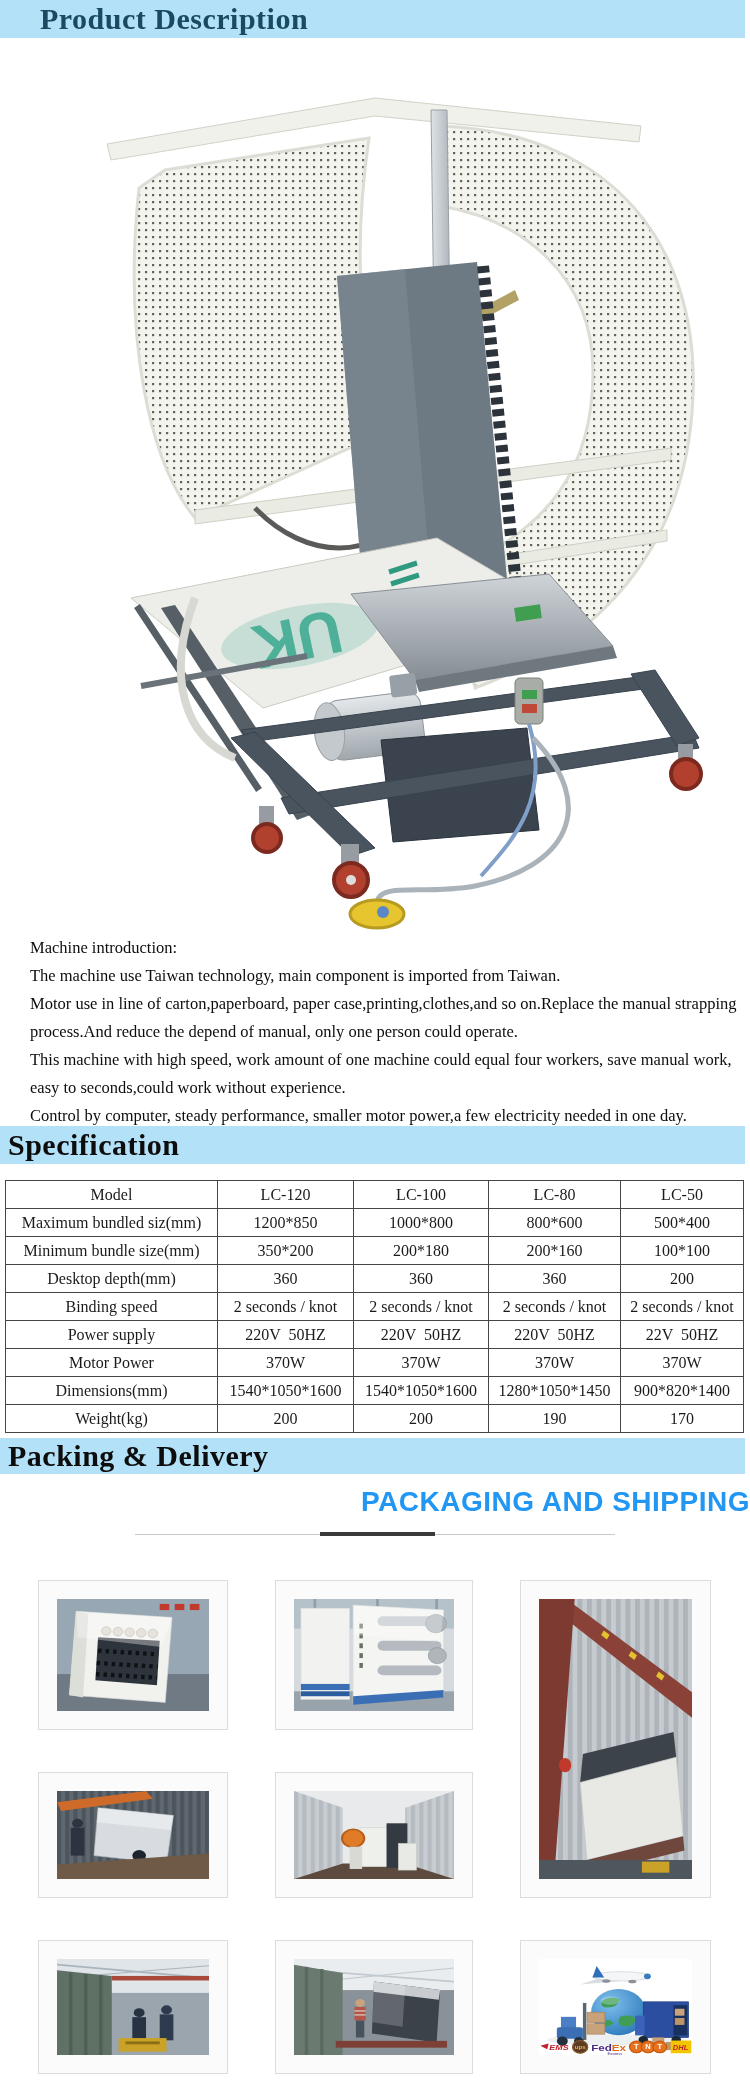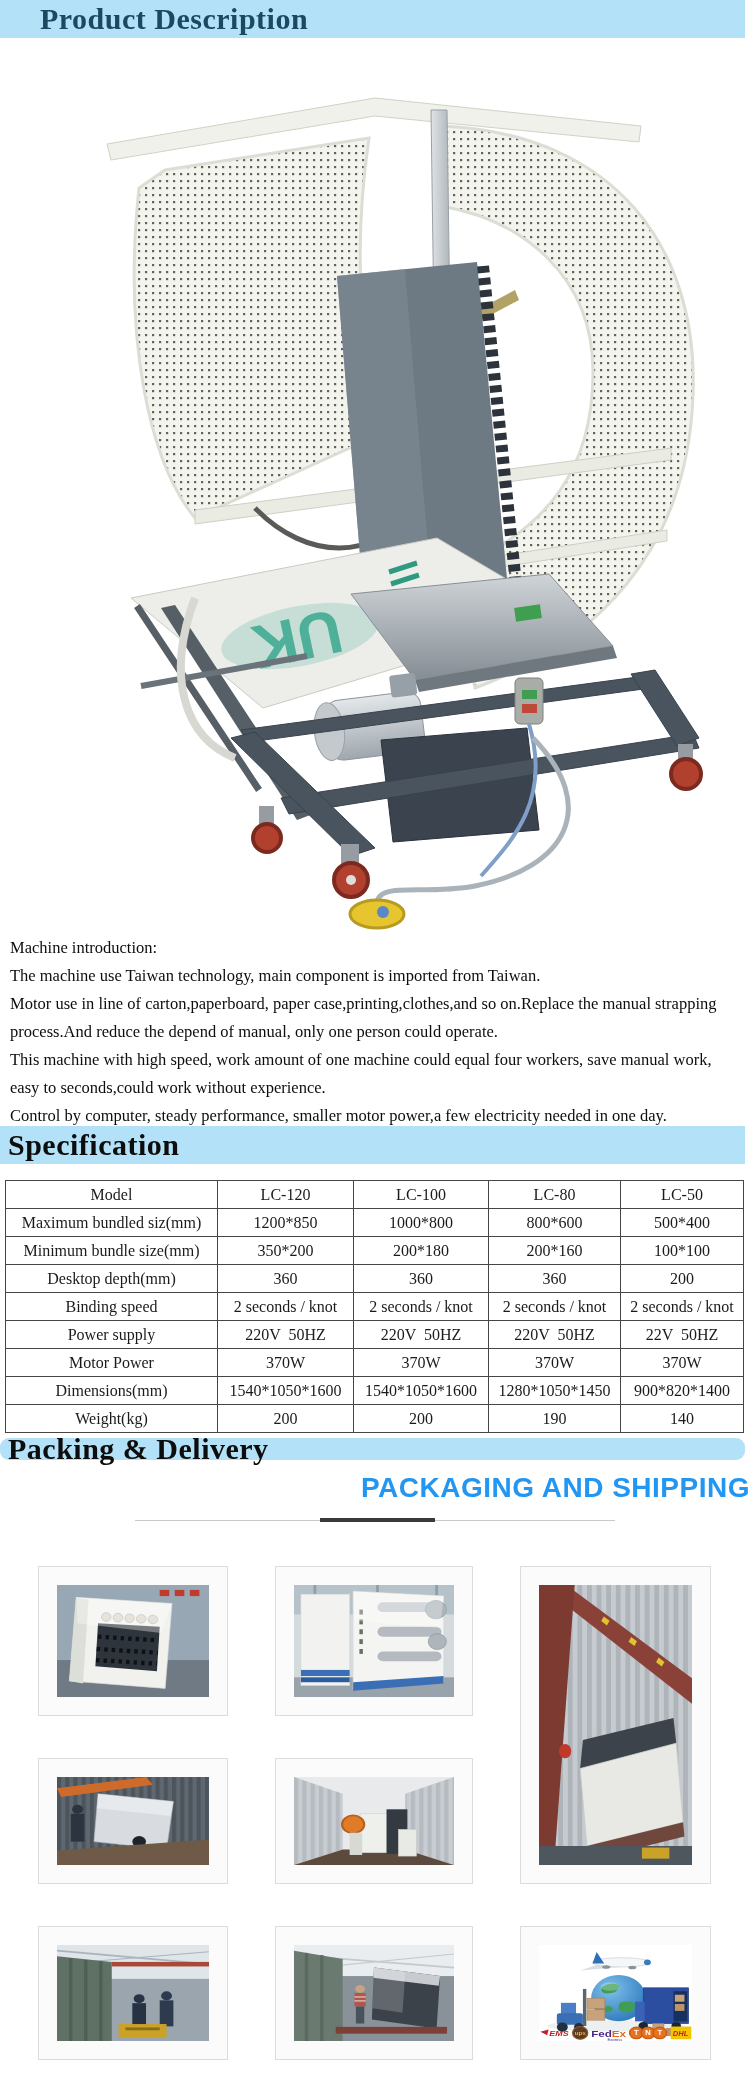--- a/index.html
+++ b/index.html
@@ -5,34 +5,34 @@
   html,body{margin:0;padding:0;background:#ffffff;}
   .page{width:750px;margin:0 auto;background:#ffffff;font-family:"Liberation Serif",serif;color:#111;overflow:hidden;}
   
   .band{width:745px;background:#b3e1f7;height:38px;display:flex;align-items:center;}
   .band .band-title{font-weight:bold;font-size:30px;line-height:38px;padding-left:8px;letter-spacing:0.5px;}
   .band.teal .band-title{color:#1a4a63;padding-left:40px;}
   .band.black .band-title{color:#0d0d0d;}
   
   .photo-area{height:892px;display:flex;justify-content:center;align-items:flex-start;background:#ffffff;}
   
-  .intro{height:196px;padding:6px 10px 0 10px;box-sizing:border-box;overflow:hidden;}
+  .intro{height:196px;padding:6px 10px 0 10px;box-sizing:border-box;overflow:hidden;margin-left:20px;}
   .intro-line{margin:0 0 4px 0;font-size:16.5px;line-height:24px;color:#0d0d0d;}
   
   .table-wrap{height:272px;padding-top:16px;box-sizing:border-box;}
   .spec-table{border-collapse:collapse;margin-left:5px;width:738px;table-layout:fixed;}
   .spec-table th,.spec-table td{border:1.6px solid #454545;text-align:center;font-size:16px;font-weight:normal;
      height:27px;padding:0 2px;color:#1a1a1a;white-space:pre-wrap;overflow:hidden;}
   .spec-table col.c0{width:212px;}
   .spec-table col.c1{width:136px;}
   .spec-table col.c2{width:135px;}
   .spec-table col.c3{width:132px;}
   .spec-table col.c4{width:123px;}
   
-  .band.packing{margin-top:2px;height:22px;border-radius:9px;}
+  .band.packing{margin-top:2px;height:36px;}
   .pack-head-zone{height:78px;position:relative;}
   .pack-heading{text-align:right;padding-top:12px;font-family:"Liberation Sans",sans-serif;font-weight:bold;
      font-size:28px;color:#2196f3;letter-spacing:0.5px;}
   .divider{position:relative;height:5px;width:480px;margin:14px auto 0 auto;}
   .divider .thin{position:absolute;left:0;right:0;top:2px;height:1px;background:#c9c9c9;}
   .divider .dark{position:absolute;left:185px;width:115px;top:0;height:4px;background:#3a3a3a;}
   
   .grid{display:grid;grid-template-columns:222px 230px 223px;grid-template-rows:182px 158px 166px;
      column-gap:15px;row-gap:10px;padding:12px 18px 8px 22px;}
   .ph{margin:16px;background:#fbfbfb;border:1px solid #dcdcdc;padding:18px;box-sizing:border-box;overflow:hidden;}
@@ -218,21 +218,21 @@
         <td>1540*1050*1600</td>
         <td>1540*1050*1600</td>
         <td>1280*1050*1450</td>
         <td>900*820*1400</td>
       </tr>
       <tr>
         <td>Weight(kg)</td>
         <td>200</td>
         <td>200</td>
         <td>190</td>
-        <td>140</td>
+        <td>170</td>
       </tr>
     </tbody>
       </table>
   </div>
 
   <div class="band black packing">
     <span class="band-title">Packing &amp; Delivery</span>
   </div>
 
   <div class="pack-head-zone">

